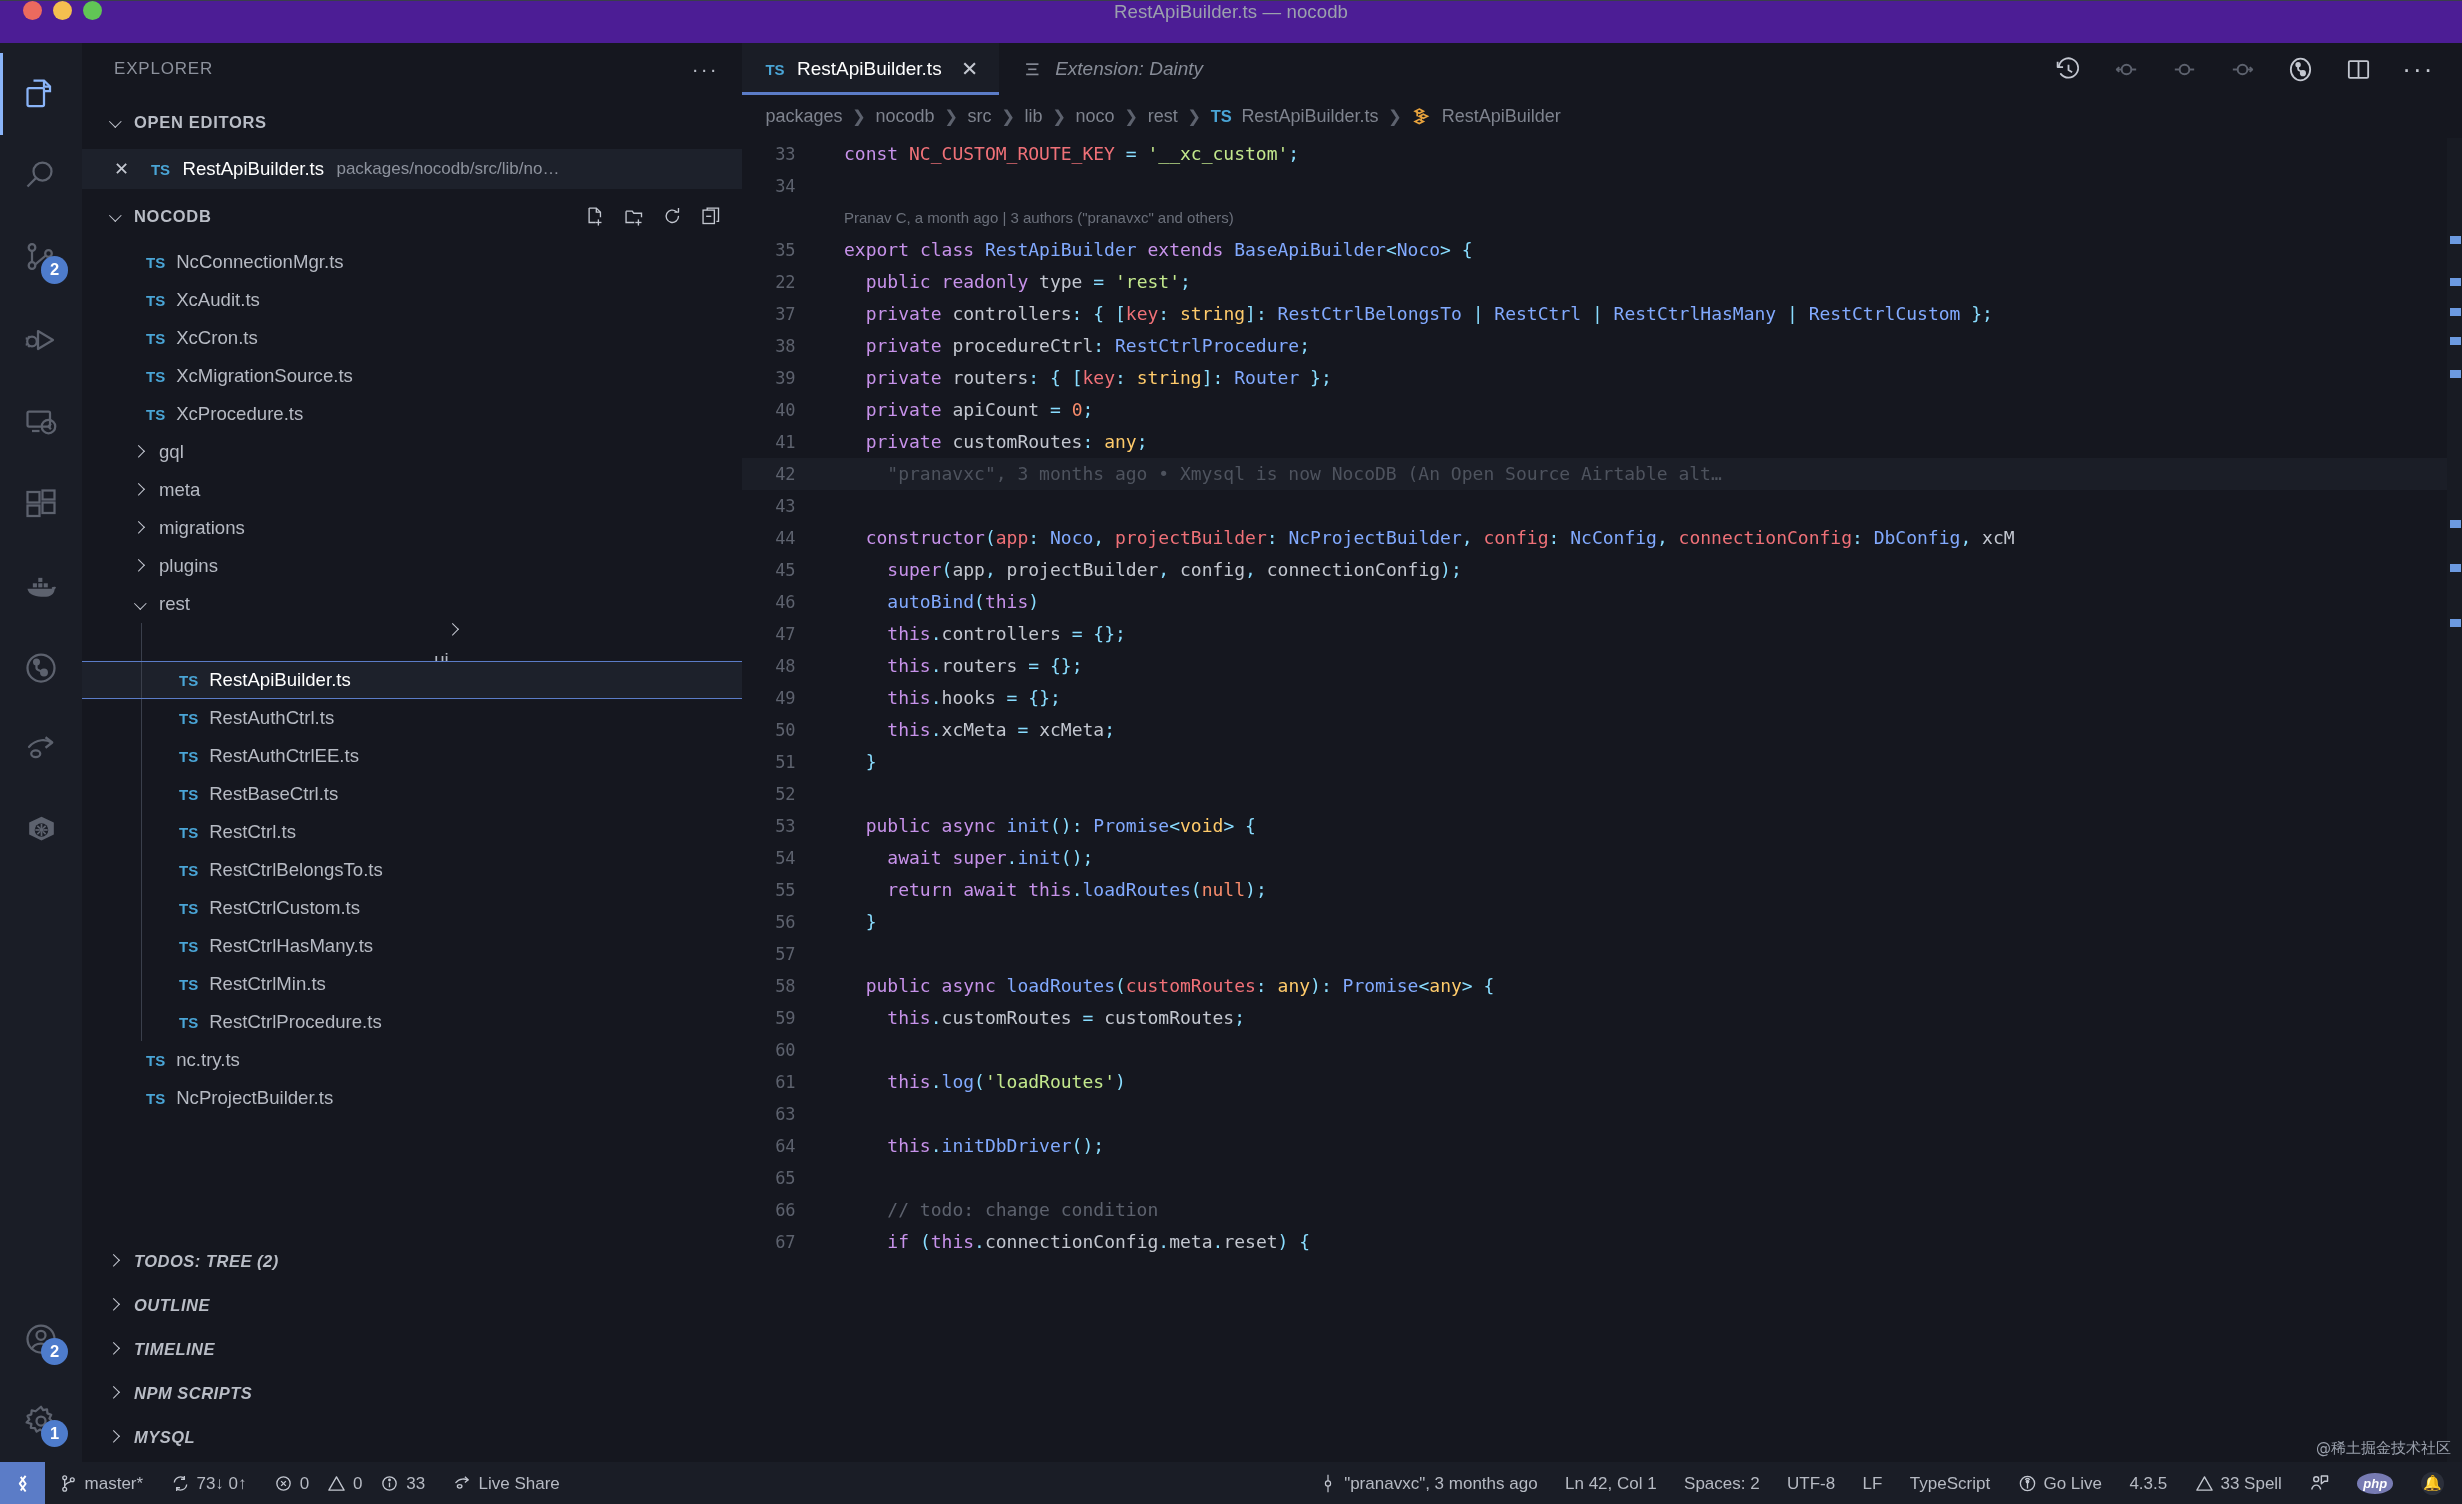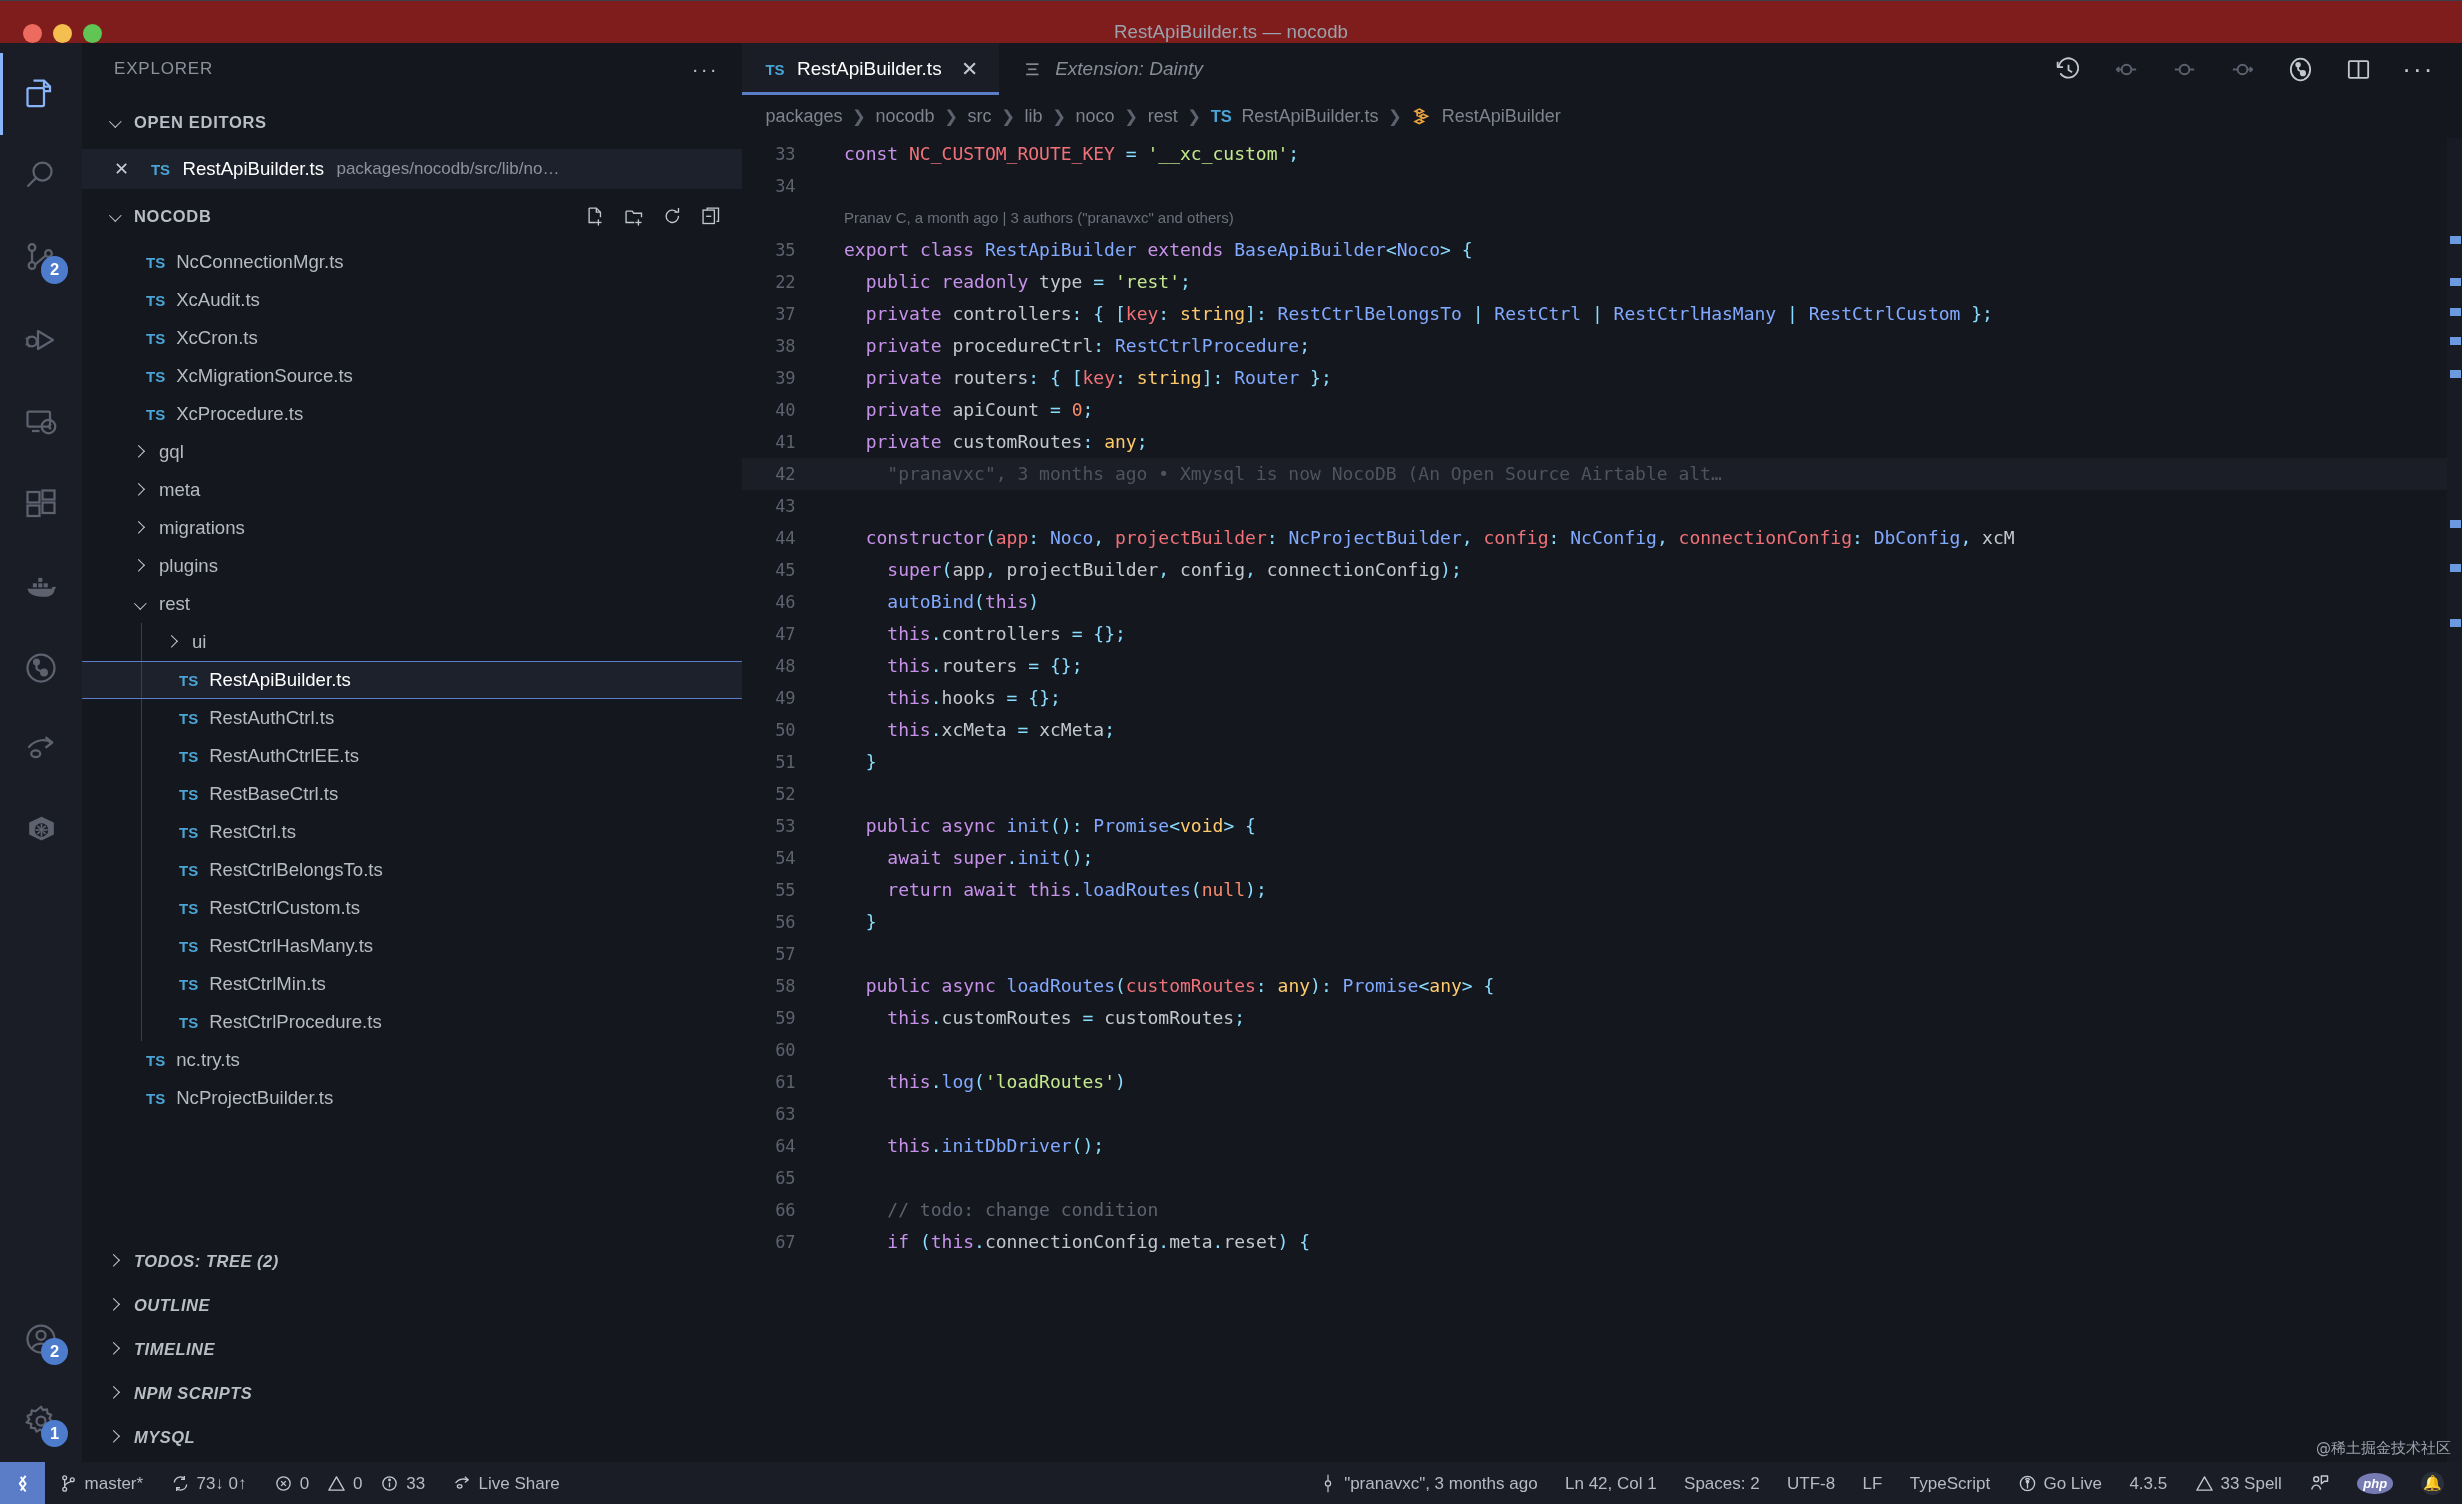--- a/index.html
+++ b/index.html
@@ -12,22 +12,22 @@
   #root {
     position: relative;
     width: 2462px; height: 1505px;
     background: #15171f;
     display: flex; flex-direction: column;
   }
 
   
   .titlebar {
     height: 43px; min-height: 43px;
-    background: #7f1d1d;
-    display: flex; align-items: flex-end;
+    background: #4c1d95;
+    display: flex; align-items: flex-start;
     position: relative;
     border-top: 1.4px solid #3a3f4b;
   }
   .traffic { display: flex; gap: 11px; padding-left: 23.4px; align-items: center; }
   .tl { width: 19px; height: 19px; border-radius: 50%; }
   .tl.red { background: #ec6a5e; }
   .tl.yellow { background: #f4bf4f; }
   .tl.green { background: #61c555; }
   .title-text {
     position: absolute; left: 0; right: 0; text-align: center;
@@ -476,21 +476,21 @@
             <span>migrations</span>
           </div>
           <div class="tree-row" style="padding-left: 26px;">
             <span class="chev right" style="margin-left: 25px;"></span>
             <span>plugins</span>
           </div>
           <div class="tree-row" style="padding-left: 26px;">
             <span class="chev" style="margin-left: 25px;"></span>
             <span>rest</span>
           </div>
-          <div class="tree-row" style="padding-left: 59px;">
+          <div class="tree-row" style="padding-left: 59px; flex-direction: column;">
             <div class="guide" style="left: 59px;"></div>
             <span class="chev right" style="margin-left: 25px;"></span>
             <span>ui</span>
           </div>
           <div class="tree-row selected" style="padding-left: 59px;">
             <div class="guide" style="left: 59px;"></div>
             <span class="ts-badge" style="margin-left: 38px;">TS</span>
             <span>RestApiBuilder.ts</span>
           </div>
           <div class="tree-row" style="padding-left: 59px;">

